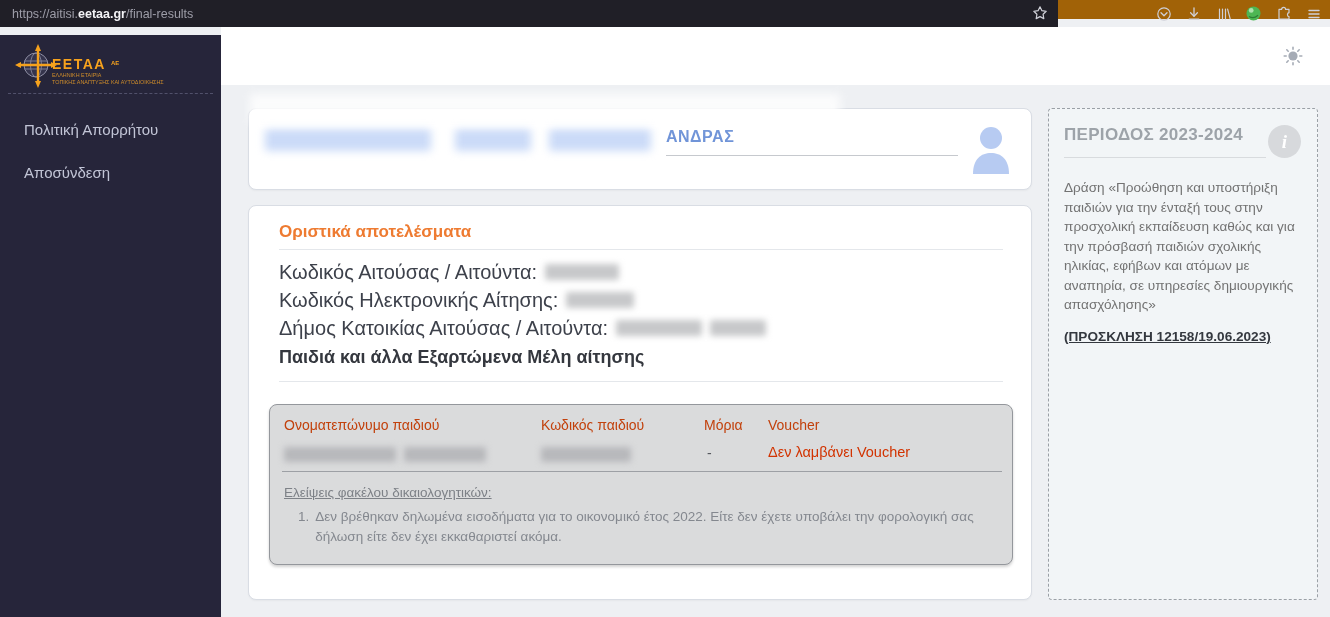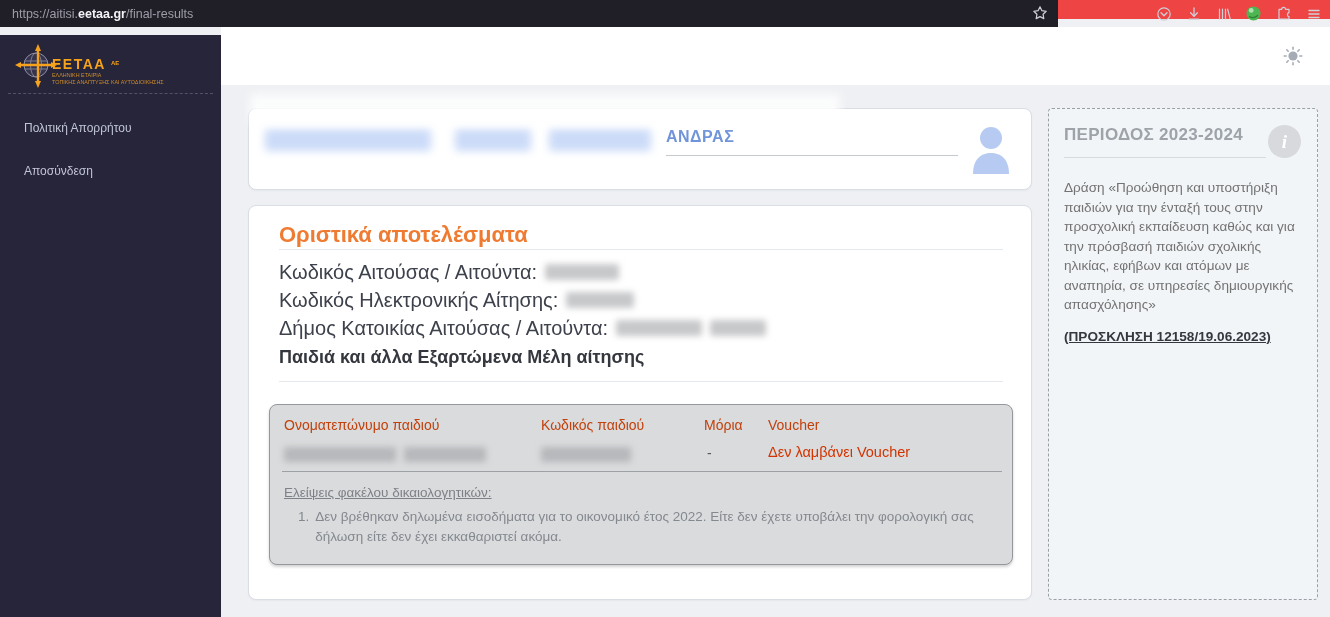--- a/index.html
+++ b/index.html
@@ -1,33 +1,33 @@
 <!DOCTYPE html>
 <html style="--accent-orange: #ee7b31; --voucher-red: #d23301; --gender-blue: #7094d8; --sidebar-bg: #26253a; --logo-orange: #f6a21d;"><head>
 <meta charset="utf-8">
 <style>
   * { margin:0; padding:0; box-sizing:border-box; }
   html,body { width:1330px; height:617px; overflow:hidden; }
   body { font-family:"Liberation Sans", sans-serif; background:#eef0f3; }
   #screen { position:relative; width:1330px; height:617px; }
 
   
-  #browser-bar { position:absolute; left:0; top:0; width:1330px; height:19px; background:#ef4444; }
+  #browser-bar { position:absolute; left:0; top:0; width:1330px; height:19px; background:#a16207; }
   .url-field { position:absolute; left:0; top:0; width:1058px; height:27px; background:#201f27;
                display:flex; align-items:center; padding:0 12px; font-size:12.5px; color:#9d9da8; }
   .url-domain { color:#f3f3f6; font-weight:bold; }
   .star-wrap { position:absolute; right:10px; top:5px; }
   .browser-icons { position:absolute; right:8px; top:0; height:27px; display:flex; align-items:center; gap:13px; }
   .bicon { display:flex; align-items:center; justify-content:center; width:17px; height:17px; cursor:pointer; }
 
   
   #sidebar { position:absolute; left:0; top:27px; width:221px; height:590px; background:#26253a;margin-top:8px; }
   .logo-block { position:absolute; left:14px; top:8px; }
   .logo-divider { position:absolute; left:8px; right:8px; top:58px; border-bottom:1px dashed #51516b; }
-  .nav-item { position:absolute; left:24px; font-size:12px; color:#c2c5d6; cursor:pointer; white-space:nowrap;text-align:center; }
+  .nav-item { position:absolute; left:24px; font-size:15px; color:#c2c5d6; cursor:pointer; white-space:nowrap;text-align:center; }
 
   
   #main-header { position:absolute; left:221px; top:27px; width:1109px; height:58px; background:#ffffff; }
   .sun-wrap { position:absolute; right:26px; top:18px; cursor:pointer; }
 
   
   #content { position:absolute; left:221px; top:85px; width:1109px; height:532px; background:#eef0f3; }
 
   .card { position:absolute; background:#fff; border:1px solid #d9dde4; border-radius:8px;
           box-shadow:0 1px 2px rgba(0,0,0,.04); }
@@ -36,21 +36,21 @@
 
   .redact-haze { position:absolute; left:250px; top:94px; width:590px; height:30px;
                  background:#ffffff; opacity:.8; filter:blur(4px); pointer-events:none; z-index:3; }
 
   .blur-blue { position:absolute; top:20px; height:22px; background:#cbdbf8; border-radius:2px; filter:blur(4px); }
   .gender-text { position:absolute; left:417px; top:19px; font-size:16px; font-weight:bold;
                  color:var(--gender-blue,#7094d8); letter-spacing:.5px; }
   .profile-underline { position:absolute; left:417px; top:46px; width:292px; height:1px; background:#c6c9ce; }
   .avatar-wrap { position:absolute; left:722px; top:17px; }
 
-  .r-title { position:absolute; left:30px; top:16px; font-size:22px; font-weight:bold;
+  .r-title { position:absolute; left:30px; top:16px; font-size:17px; font-weight:bold;
              color:var(--accent-orange,#ee7b31); }
   .r-hr { position:absolute; left:30px; width:724px; height:1px; background:#e4e7eb; }
   .field-row { position:absolute; left:30px; height:18px; display:flex; align-items:center; gap:8px;
                font-size:20px; color:#3d414b; }
   .blur-grey { display:inline-block; height:16px; background:#c7c8ca; border-radius:2px; filter:blur(3px); }
   .r-children { position:absolute; left:30px; top:141px; font-size:18px; font-weight:bold; color:#34373e; }
 
   .r-table { position:absolute; left:20px; top:198px; width:744px; height:161px; background:#dadbdc;
              border:1px solid #94979c; border-radius:8px; box-shadow:0 2px 3px rgba(0,0,0,.18); }
   .th { position:absolute; top:12px; font-size:14px; color:#c2410c; white-space:nowrap; }

